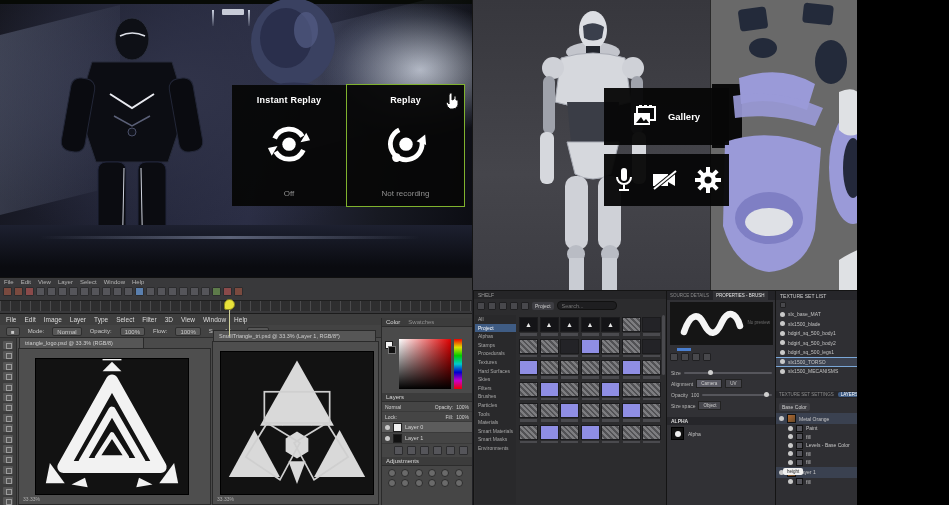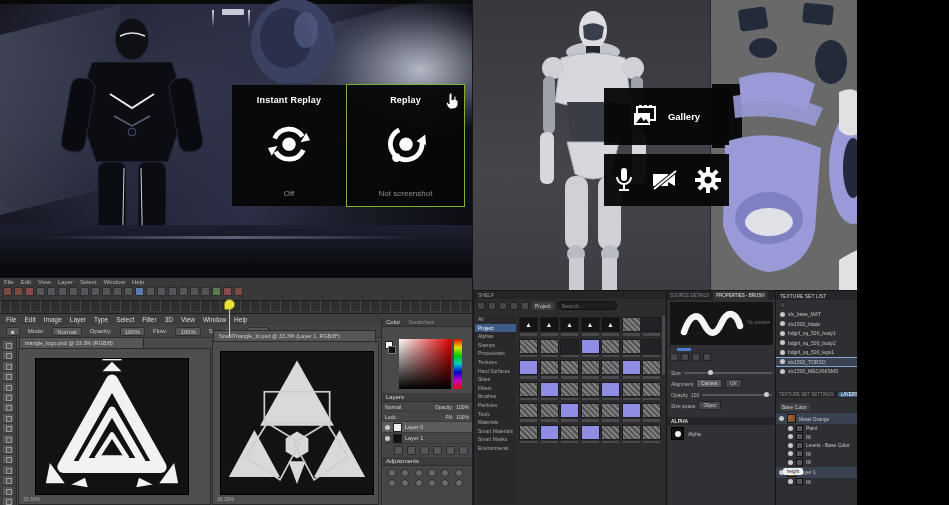--- a/index.html
+++ b/index.html
@@ -260,21 +260,21 @@
   </div>
 
   <div id="tile-record" class="abs ov-tile" style="left:346px;top:84px;width:119px;height:123px;">
     <div class="t-title">Replay</div>
     <svg class="t-icon" width="46" height="46" viewBox="-24 -24 48 48">
       <circle cx="0" cy="0" r="7" fill="#fff"></circle>
       <path d="M-7,-15 A 16.5 16.5 0 1 0 16,-5" stroke="#fff" stroke-width="5" fill="none"></path>
       <polygon points="20,-10 11,-3 21,1" fill="#fff"></polygon>
       <circle cx="-10" cy="14" r="4.5" fill="#fff"></circle>
     </svg>
-    <div class="t-status">Not screenshot</div>
+    <div class="t-status">Not recording</div>
   </div>
 
 
   <div id="gallery-tile" class="abs ov-tile" style="left:604px;top:88px;width:125px;height:57px;">
     <svg width="26" height="24" viewBox="0 0 26 24">
       <rect x="4" y="2" width="18" height="13" fill="none" stroke="#fff" stroke-width="2"></rect>
       <rect x="6" y="0" width="3" height="3" fill="#fff"></rect>
         <rect x="11" y="0" width="3" height="3" fill="#fff"></rect>
         <rect x="16" y="0" width="3" height="3" fill="#fff"></rect>
       <rect x="1" y="8" width="16" height="12" fill="#fff"></rect>

